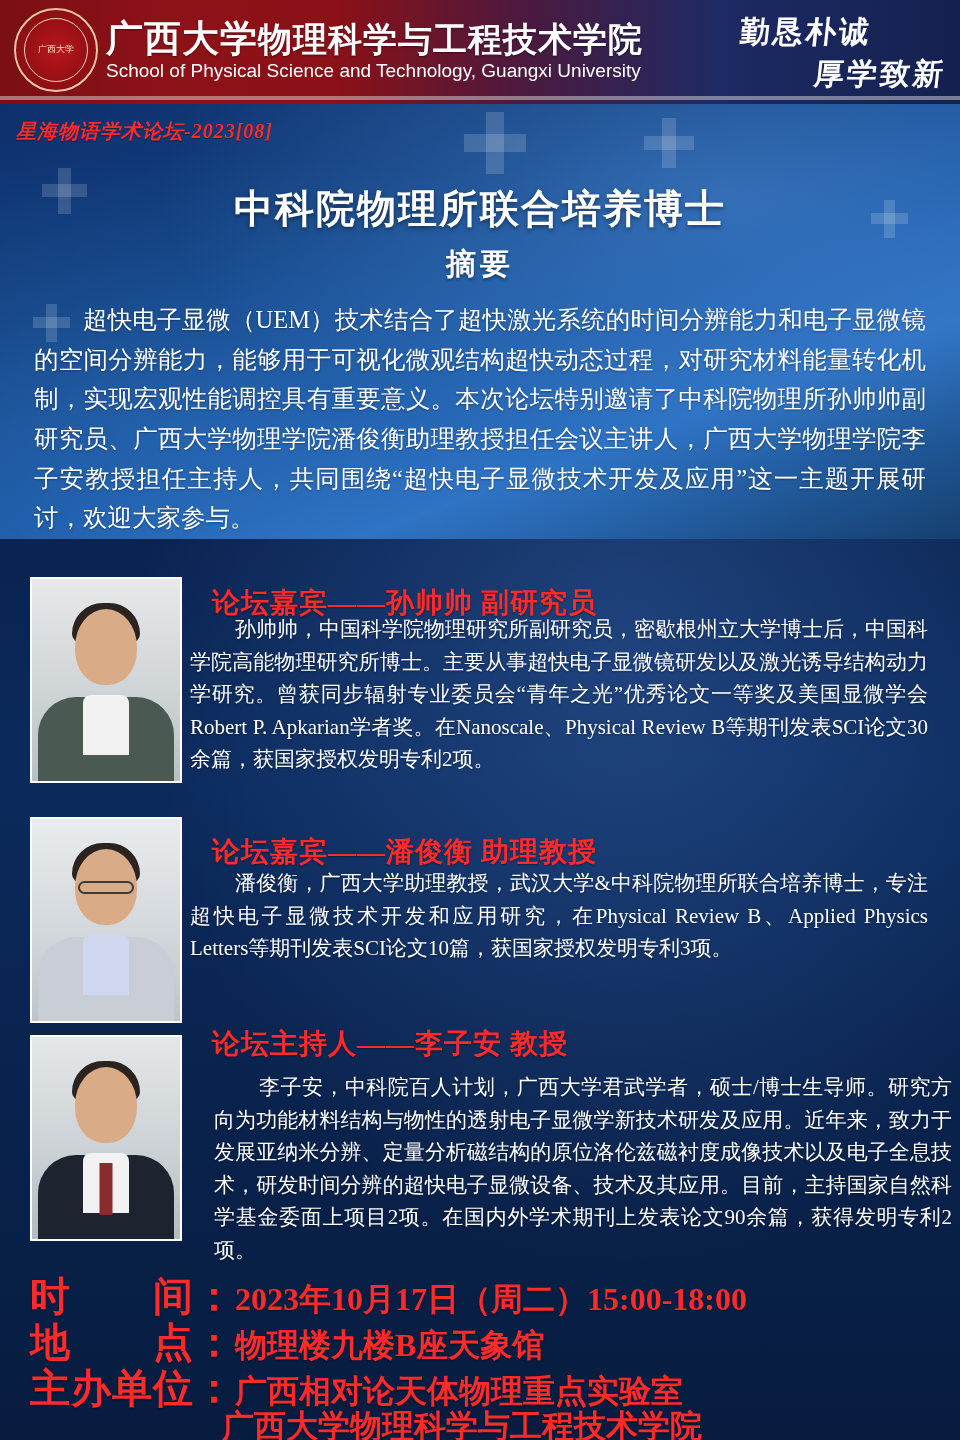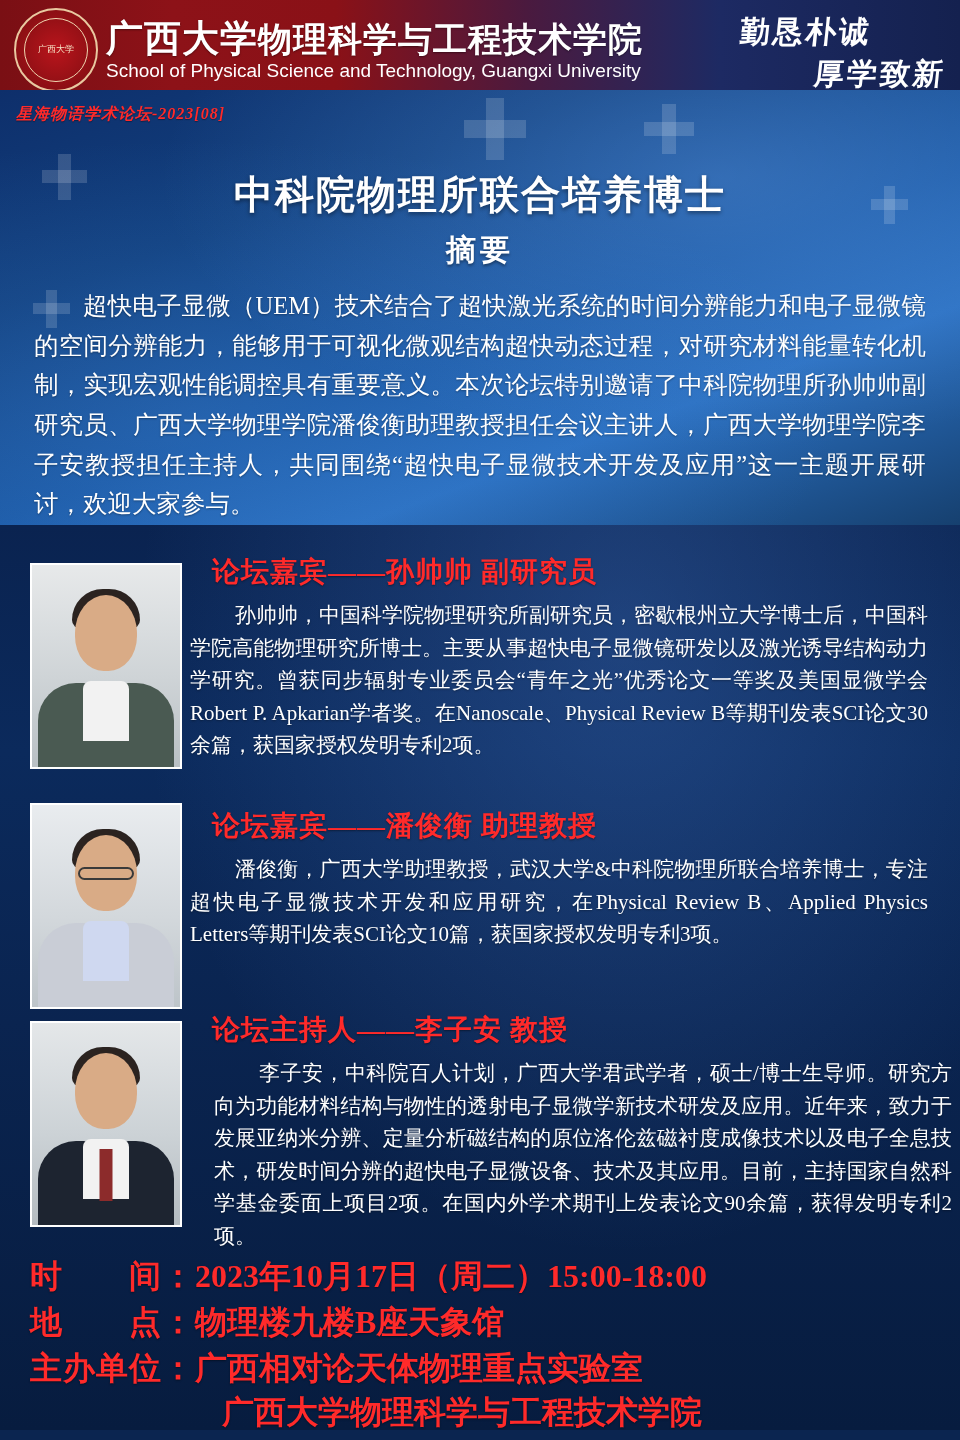--- a/index.html
+++ b/index.html
@@ -7,21 +7,21 @@
     width:960px;height:1440px;
     font-family:"Liberation Sans","DejaVu Sans",sans-serif;
     background:#0b2550;
     overflow:hidden;
     position:relative;
   }
   .poster{position:relative;width:960px;height:1440px;overflow:hidden;}
 
   
   .header{
-    position:relative;height:90px;width:960px;
+    position:relative;height:104px;width:960px;
     background:linear-gradient(90deg,#7a0f14 0%,#8d1218 18%,#8a1117 35%,#4a1a3f 55%,#1d2a63 75%,#14214f 100%);
     overflow:hidden;
   }
   .header .logo{
     position:absolute;left:14px;top:8px;width:84px;height:84px;border-radius:50%;
     background:radial-gradient(circle at 50% 50%,#b9151c 0%,#8c0f14 70%,#6d0a10 100%);
     border:2px solid #e9c8a0;box-sizing:border-box;
     display:flex;align-items:center;justify-content:center;
   }
   .header .logo .inner{
@@ -63,21 +63,21 @@
       radial-gradient(ellipse at 75% 20%, rgba(120,180,255,.30) 0%, rgba(120,180,255,0) 55%),
       radial-gradient(ellipse at 20% 75%, rgba(80,150,230,.22) 0%, rgba(80,150,230,0) 60%),
       linear-gradient(160deg,#0e2f6b 0%,#11407f 28%,#1a58a4 55%,#2a6fc0 72%,#16406f 100%);
     overflow:hidden;
   }
   .cross{position:absolute;background:rgba(255,255,255,.16);}
   .cross b{position:absolute;background:rgba(255,255,255,.16);}
 
   .series-tag{
     position:absolute;left:16px;top:14px;
-    color:#ff2a2a;font-size:16px;font-weight:bold;
+    color:#ff2a2a;font-size:20px;font-weight:bold;
     font-family:"Liberation Serif","DejaVu Serif",serif;
     font-style:italic;letter-spacing:1px;
     text-shadow:0 1px 1px rgba(0,0,0,.35);
     white-space:nowrap;
   }
   .title{
     position:absolute;left:0;top:78px;width:960px;text-align:center;
     color:#ffffff;font-size:39px;font-weight:bold;letter-spacing:2px;
     font-family:"Liberation Serif","DejaVu Serif",serif;
     text-shadow:0 2px 4px rgba(0,0,0,.45);
@@ -133,21 +133,21 @@
   .sp-bio{
     position:absolute;width:738px;
     color:#ffffff;font-size:21px;line-height:1.55;text-align:justify;text-indent:45px;
     font-family:"Liberation Serif","DejaVu Serif",serif;
     text-shadow:0 1px 2px rgba(0,0,0,.35);
   }
 
   
   .info{position:absolute;left:0;bottom:0;width:960px;height:185px;}
   .info-row{position:absolute;white-space:nowrap;font-family:"Liberation Serif","DejaVu Serif",serif;}
-  .lbl{color:#ff2a2a;font-size:32px;font-weight:bold;letter-spacing:1px;text-shadow:0 1px 2px rgba(0,0,0,.4);text-align:right;}
+  .lbl{color:#ff2a2a;font-size:40px;font-weight:bold;letter-spacing:1px;text-shadow:0 1px 2px rgba(0,0,0,.4);text-align:right;}
   .val{color:#ff2a2a;font-size:32px;font-weight:bold;text-shadow:0 1px 2px rgba(0,0,0,.4);}
 </style>
 </head>
 <body>
 
 <div class="poster">
 
   <div class="header">
     <div class="logo">
       <div class="inner">广西大学</div>
@@ -187,32 +187,32 @@
 
   <div class="lower">
 
     <div class="photo ph1" style="left:30px;top:38px;">
       <div class="bg"></div>
       <div class="face hair"></div>
       <div class="face head"></div>
       <div class="face torso t1"></div>
       <div class="face shirt"></div>
     </div>
-    <div class="sp-title" style="left:212px;top:28px;">论坛嘉宾——孙帅帅 副研究员</div>
+    <div class="sp-title" style="left:212px;top:45px;">论坛嘉宾——孙帅帅 副研究员</div>
     <div class="sp-bio" style="left:190px;top:74px;">孙帅帅，中国科学院物理研究所副研究员，密歇根州立大学博士后，中国科学院高能物理研究所博士。主要从事超快电子显微镜研发以及激光诱导结构动力学研究。曾获同步辐射专业委员会“青年之光”优秀论文一等奖及美国显微学会Robert P. Apkarian学者奖。在Nanoscale、Physical Review B等期刊发表SCI论文30余篇，获国家授权发明专利2项。</div>
 
     <div class="photo ph2" style="left:30px;top:278px;">
       <div class="bg"></div>
       <div class="face hair"></div>
       <div class="face head"></div>
       <div class="face glasses"></div>
       <div class="face torso t2"></div>
       <div class="face shirt" style="background:#cfd8f0;"></div>
     </div>
-    <div class="sp-title" style="left:212px;top:282px;">论坛嘉宾——潘俊衡 助理教授</div>
+    <div class="sp-title" style="left:212px;top:294px;">论坛嘉宾——潘俊衡 助理教授</div>
     <div class="sp-bio" style="left:190px;top:328px;">潘俊衡，广西大学助理教授，武汉大学&amp;中科院物理所联合培养博士，专注超快电子显微技术开发和应用研究，在Physical Review B、Applied Physics Letters等期刊发表SCI论文10篇，获国家授权发明专利3项。</div>
 
     <div class="photo ph3" style="left:30px;top:496px;">
       <div class="bg"></div>
       <div class="face hair"></div>
       <div class="face head"></div>
       <div class="face torso t3"></div>
       <div class="face shirt"></div>
       <div class="face tie"></div>
     </div>

